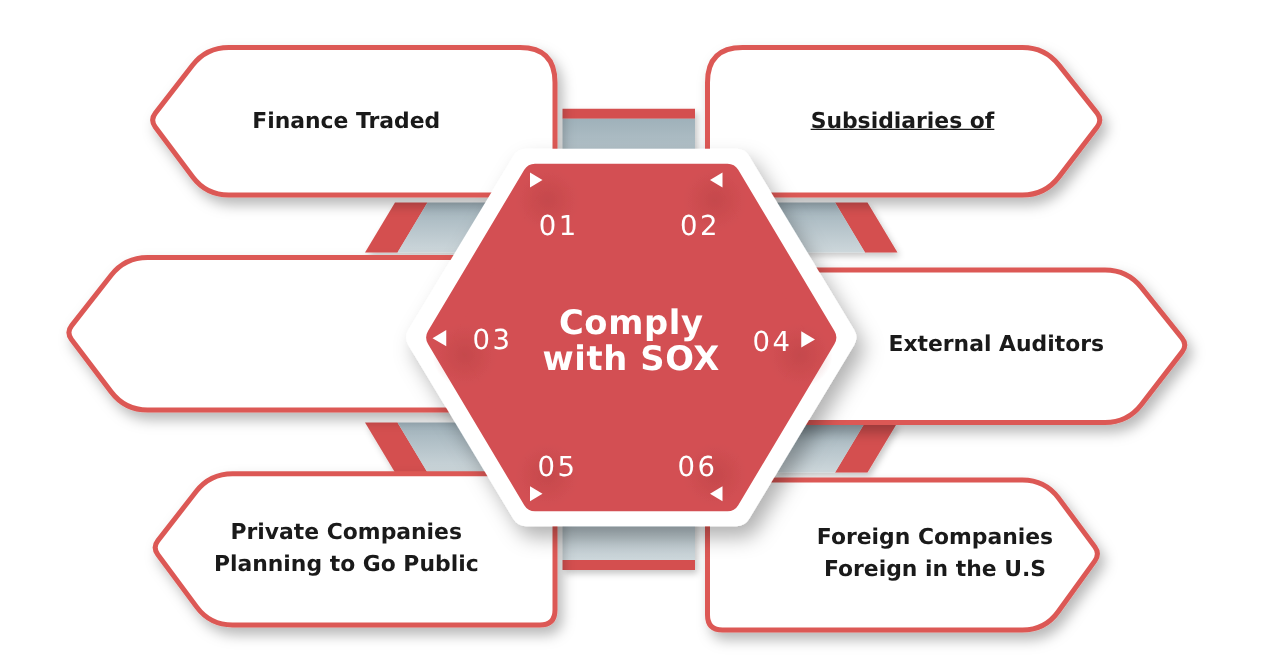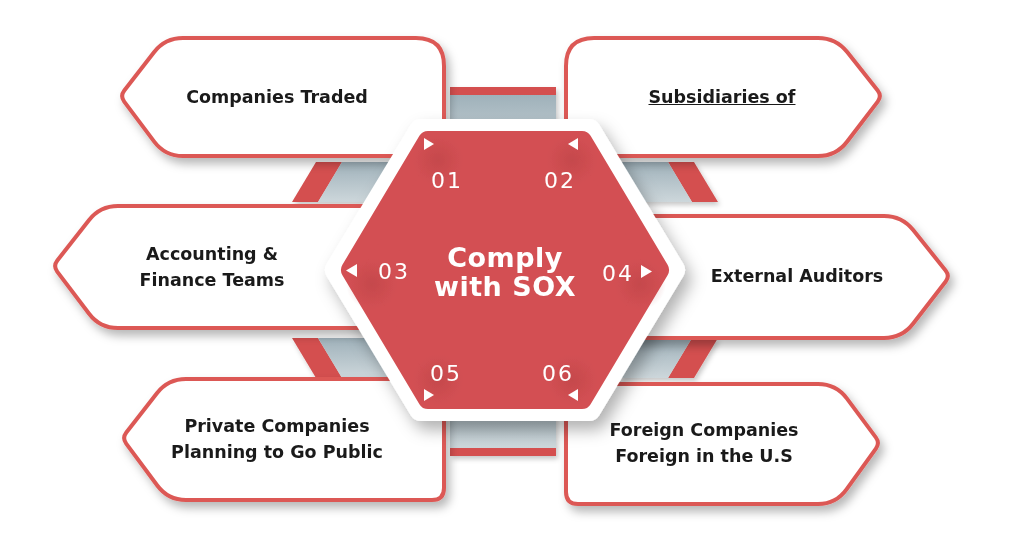--- a/index.html
+++ b/index.html
@@ -104,35 +104,31 @@
       <text class="num" x="618" y="281">04</text>
       <text class="num" x="446" y="381">05</text>
       <text class="num" x="558" y="381">06</text>
 
       <text class="center-text" x="505" y="267">Comply</text>
       <text class="center-text" x="505" y="296">with SOX</text>
     </g>
   </svg>
 
   <div class="label" style="left:147px;top:59px;">
-    <span>Companies Traded</span>
+    <span>Finance Traded</span>
   </div>
   <div class="label" style="left:592px;top:59px;text-decoration:underline;">
     <span>Subsidiaries of</span>
-  </div>
-  <div class="label" style="left:82px;top:229px;">
-    <span>Accounting &amp;</span>
-    <span>Finance Teams</span>
   </div>
   <div class="label" style="left:667px;top:238px;">
     <span>External Auditors</span>
     <span></span>
   </div>
   <div class="label" style="left:147px;top:401px;">
     <span>Private Companies</span>
     <span>Planning to Go Public</span>
   </div>
-  <div class="label" style="left:574px;top:405px;">
+  <div class="label" style="left:618px;top:405px;">
     <span>Foreign Companies</span>
     <span>Foreign in the U.S</span>
   </div>
 
 </div>
 
 </body></html>

